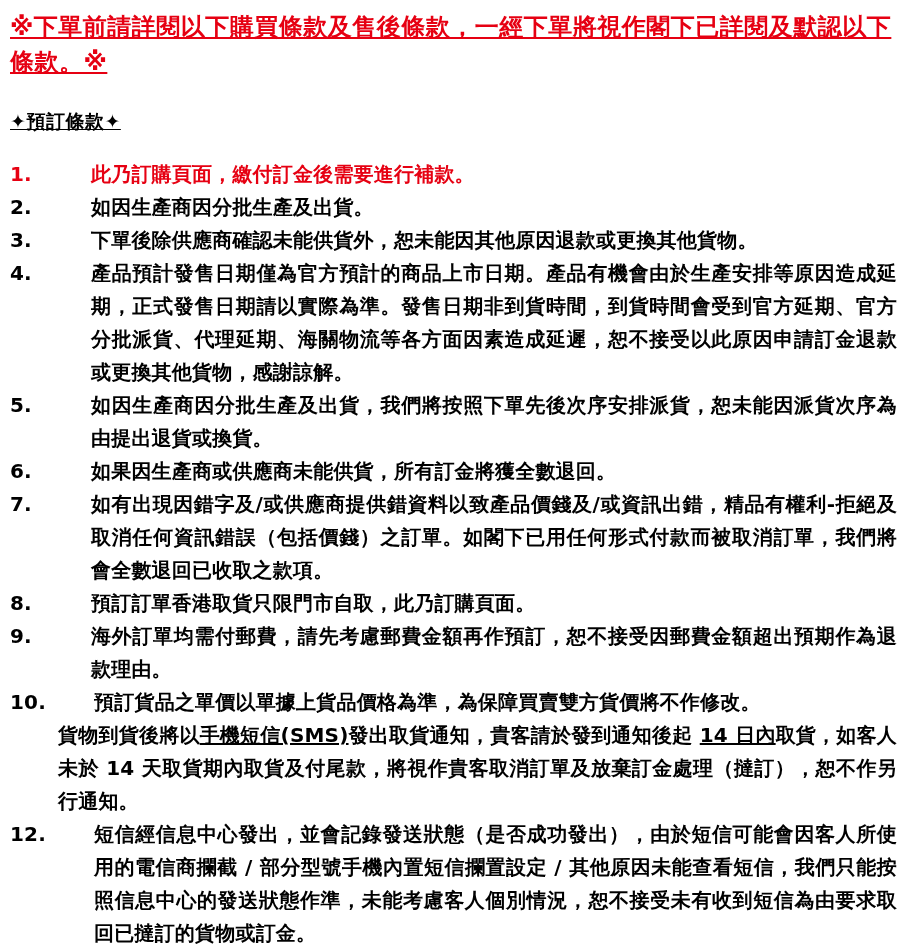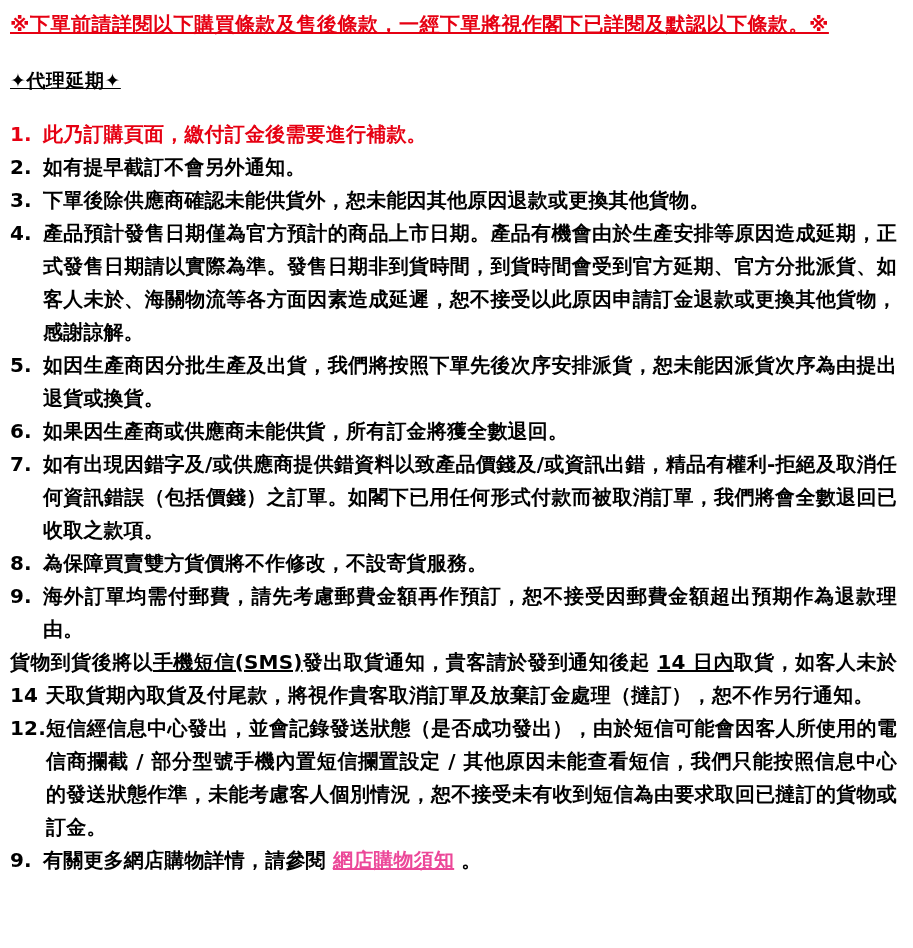--- a/index.html
+++ b/index.html
@@ -14,21 +14,21 @@
     font-weight: bold;
     color: #000000;
     box-sizing: border-box;
   }
   .doc {
     padding: 10px 16px 10px 10px;
     box-sizing: border-box;
   }
   .title {
     color: #e60012;
-    font-size: 20px;
+    font-size: 24px;
     line-height: 1.45;
     text-decoration: underline;
     margin-bottom: 28px;
     letter-spacing: 0.5px;
   }
   .heading {
     color: #000000;
     font-size: 19px;
     line-height: 1.4;
     text-decoration: underline;
@@ -47,20 +47,21 @@
     text-align: justify;
     letter-spacing: 0.2px;
   }
   .term-item .num {
     flex: 0 0 33px;
     text-align: left;
   }
   .term-item .body {
     flex: 1;
     min-width: 0;
+    margin-left: 48px;
   }
   .term-item.red,
   .term-item.red .num,
   .term-item.red .body {
     color: #e60012;
   }
   .seg-normal {
     color: inherit;
   }
   .seg-red-underline {
@@ -71,57 +72,61 @@
     color: #ec4899;
     text-decoration: underline;
     cursor: pointer;
   }
 </style>
 </head>
 <body>
 
 <div class="doc">
   <div class="title">※下單前請詳閱以下購買條款及售後條款，一經下單將視作閣下已詳閱及默認以下條款。※</div>
-  <div class="heading">✦代理延期✦</div>
+  <div class="heading">✦預訂條款✦</div>
   <div class="terms-list" id="terms-list">
       <div class="term-item red">
         <span class="num">1.</span>
         <span class="body"><span class="seg-normal">此乃訂購頁面，繳付訂金後需要進行補款。</span></span>
       </div>
       <div class="term-item">
         <span class="num">2.</span>
-        <span class="body"><span class="seg-normal">如有提早截訂不會另外通知。</span></span>
+        <span class="body"><span class="seg-normal">如因生產商因分批生產及出貨。</span></span>
       </div>
       <div class="term-item">
         <span class="num">3.</span>
         <span class="body"><span class="seg-normal">下單後除供應商確認未能供貨外，恕未能因其他原因退款或更換其他貨物。</span></span>
       </div>
       <div class="term-item">
         <span class="num">4.</span>
-        <span class="body"><span class="seg-normal">產品預計發售日期僅為官方預計的商品上市日期。產品有機會由於生產安排等原因造成延期，正式發售日期請以實際為準。發售日期非到貨時間，到貨時間會受到官方延期、官方分批派貨、如客人未於、海關物流等各方面因素造成延遲，恕不接受以此原因申請訂金退款或更換其他貨物，感謝諒解。</span></span>
+        <span class="body"><span class="seg-normal">產品預計發售日期僅為官方預計的商品上市日期。產品有機會由於生產安排等原因造成延期，正式發售日期請以實際為準。發售日期非到貨時間，到貨時間會受到官方延期、官方分批派貨、代理延期、海關物流等各方面因素造成延遲，恕不接受以此原因申請訂金退款或更換其他貨物，感謝諒解。</span></span>
       </div>
       <div class="term-item">
         <span class="num">5.</span>
         <span class="body"><span class="seg-normal">如因生產商因分批生產及出貨，我們將按照下單先後次序安排派貨，恕未能因派貨次序為由提出退貨或換貨。</span></span>
       </div>
       <div class="term-item">
         <span class="num">6.</span>
         <span class="body"><span class="seg-normal">如果因生產商或供應商未能供貨，所有訂金將獲全數退回。</span></span>
       </div>
       <div class="term-item">
         <span class="num">7.</span>
         <span class="body"><span class="seg-normal">如有出現因錯字及/或供應商提供錯資料以致產品價錢及/或資訊出錯，精品有權利-拒絕及取消任何資訊錯誤（包括價錢）之訂單。如閣下已用任何形式付款而被取消訂單，我們將會全數退回已收取之款項。</span></span>
       </div>
       <div class="term-item">
         <span class="num">8.</span>
-        <span class="body"><span class="seg-normal">為保障買賣雙方貨價將不作修改，不設寄貨服務。</span></span>
+        <span class="body"><span class="seg-normal">預訂訂單香港取貨只限門市自取，此乃訂購頁面。</span></span>
       </div>
       <div class="term-item">
         <span class="num">9.</span>
         <span class="body"><span class="seg-normal">海外訂單均需付郵費，請先考慮郵費金額再作預訂，恕不接受因郵費金額超出預期作為退款理由。</span></span>
+      </div>
+      <div class="term-item">
+        <span class="num">10.</span>
+        <span class="body"><span class="seg-normal">預訂貨品之單價以單據上貨品價格為準，為保障買賣雙方貨價將不作修改。</span></span>
       </div>
       <div class="term-item">
         <span class="body"><span class="seg-normal">貨物到貨後將以</span><span class="seg-red-underline">手機短信(SMS)</span><span class="seg-normal">發出取貨通知，貴客請於發到通知後起 </span><span class="seg-red-underline">14 日內</span><span class="seg-normal">取貨，如客人未於 14 天取貨期內取貨及付尾款，將視作貴客取消訂單及放棄訂金處理（撻訂），恕不作另行通知。</span></span>
       </div>
       <div class="term-item">
         <span class="num">12.</span>
         <span class="body"><span class="seg-normal">短信經信息中心發出，並會記錄發送狀態（是否成功發出），由於短信可能會因客人所使用的電信商攔截 / 部分型號手機內置短信攔置設定 / 其他原因未能查看短信，我們只能按照信息中心的發送狀態作準，未能考慮客人個別情況，恕不接受未有收到短信為由要求取回已撻訂的貨物或訂金。</span></span>
       </div>
       <div class="term-item">
         <span class="num">9.</span>

